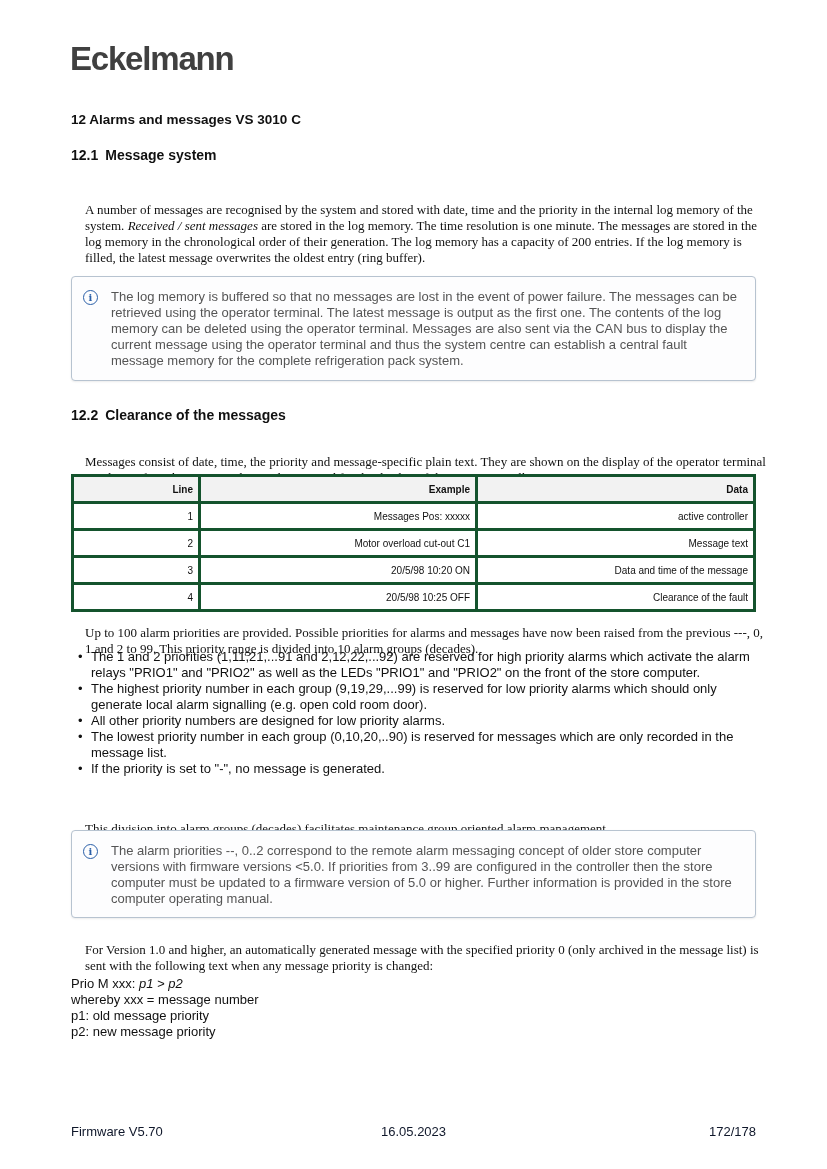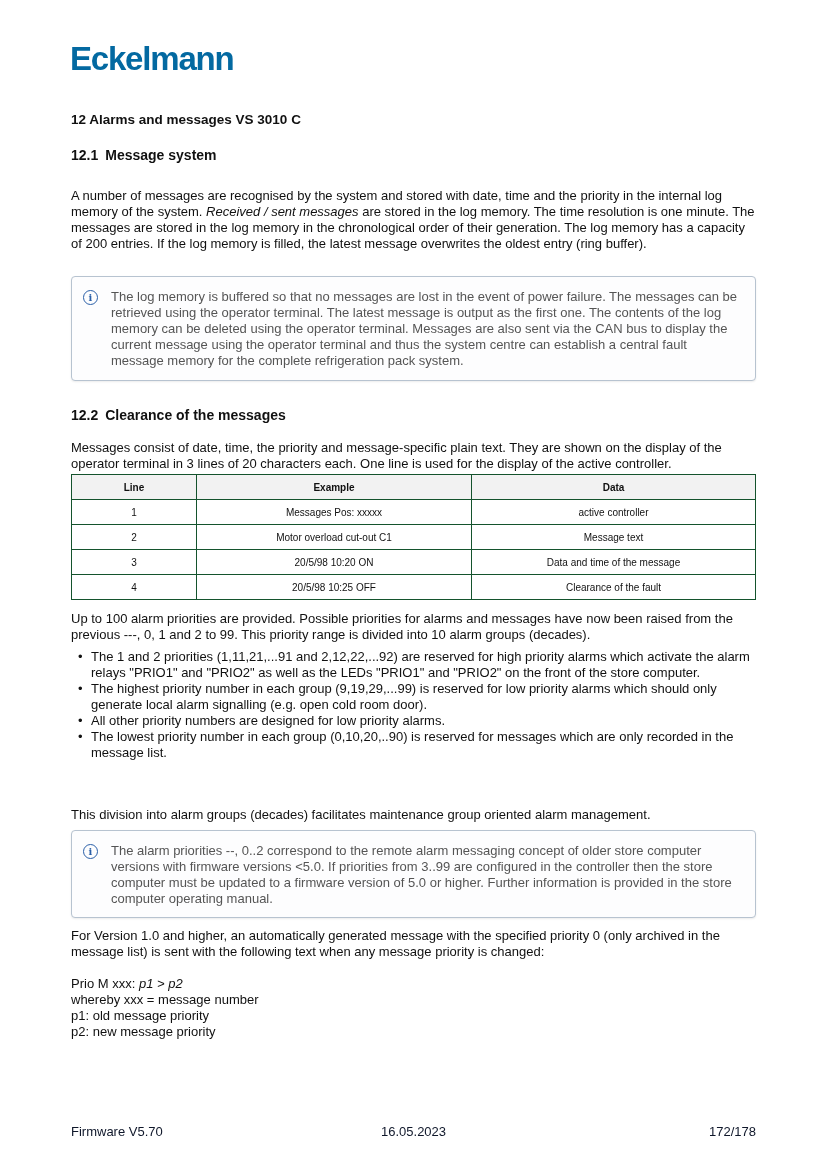--- a/index.html
+++ b/index.html
@@ -1,32 +1,32 @@
 <!DOCTYPE html>
 <html><head>
   <meta charset="utf-8">
   <style>
     html, body { margin: 0; padding: 0; background: #ffffff; }
     body { width: 827px; height: 1169px; position: relative; overflow: hidden;
       font-family: "Liberation Sans", sans-serif; color: #111; font-size: 13px; }
     .logo { position: absolute; left: 70px; top: 40px; font-size: 33px; font-weight: bold;
-      color: #0369a1; letter-spacing: -1.2px; font-family: "Liberation Sans", sans-serif; }
+      color: #404040; letter-spacing: -1.2px; font-family: "Liberation Sans", sans-serif; }
     .content { position: absolute; left: 71px; top: 0; width: 685px; }
     h1 { position: absolute; top: 112px; left: 0; margin: 0; font-size: 13.5px; font-weight: bold; white-space: nowrap; }
     h2 { margin: 0; font-size: 14px; font-weight: bold; position: absolute; left: 0; white-space: nowrap; }
     h2 .num { margin-right: 7px; }
-    .p { position: absolute; left: 0; width: 685px; line-height: 16px; margin: 0; font-size: 13px; }
+    .p { position: absolute; left: 0; width: 685px; line-height: 16px; margin: 14px; font-size: 13px; font-family: Liberation Serif, serif; }
     .note { position: absolute; left: 0; width: 683px; border: 1px solid #b7c3d0; border-radius: 4px;
       box-shadow: 0 1px 2px rgba(0,0,0,0.08); background: #fdfdfe; }
     .note .icon { position: absolute; left: 11px; top: 13px; width: 13px; height: 13px; border: 1.4px solid #2a5fa8;
       border-radius: 50%; color: #2a5fa8; font-size: 10px; font-weight: bold; text-align: center; line-height: 13px;
       font-family: "DejaVu Serif", serif; box-sizing: content-box; }
     .note .txt { position: absolute; left: 39px; top: 12px; width: 632px; line-height: 16px; color: #555; font-size: 13px; }
     table { position: absolute; left: 0; top: 474px; width: 685px; border-collapse: collapse; font-size: 10px; }
-    th, td { border: 1px solid #14532d; text-align: center; padding: 0 5px; height: 24px; }
+    th, td { border: 3px solid #14532d; text-align: right; padding: 0 5px; height: 24px; }
     th { background: #f2f2f2; font-weight: bold; }
     th.c1, td.c1 { width: 114px; }
     th.c2, td.c2 { width: 264px; }
     ul { position: absolute; left: 0; margin: 0; padding: 0 0 0 20px; width: 665px; list-style: none; line-height: 16px; }
     ul li { position: relative; }
     ul li::before { content: "•"; position: absolute; left: -13px; }
     .lines { position: absolute; left: 0; top: 940px; line-height: 16px; width: 685px; margin-top: 16px; }
     .footer { position: absolute; top: 1124px; font-size: 13px; color: #0f172a; }
     i { font-style: italic; }
   </style>
@@ -84,20 +84,21 @@
     </tbody>
   </table>
 
   <p class="p" style="top:611px">Up to 100 alarm priorities are provided. Possible priorities for alarms and messages have now been raised from the previous ---, 0, 1 and 2 to 99. This priority range is divided into 10 alarm groups (decades).</p>
 
   <ul style="top:649px">
     <li>The 1 and 2 priorities (1,11,21,...91 and 2,12,22,...92) are reserved for high priority alarms which activate the alarm relays "PRIO1" and "PRIO2" as well as the LEDs "PRIO1" and "PRIO2" on the front of the store computer.</li>
     <li>The highest priority number in each group (9,19,29,...99) is reserved for low priority alarms which should only generate local alarm signalling (e.g. open cold room door).</li>
     <li>All other priority numbers are designed for low priority alarms.</li>
     <li>The lowest priority number in each group (0,10,20,..90) is reserved for messages which are only recorded in the message list.</li>
+    <li>If the priority is set to "-", no message is generated.</li>
   </ul>
 
   <p class="p" style="top:807px">This division into alarm groups (decades) facilitates maintenance group oriented alarm management.</p>
 
   <div class="note" style="top:830px; height:86px">
     <span class="icon">i</span>
     <div class="txt">The alarm priorities --, 0..2 correspond to the remote alarm messaging concept of older store computer versions with firmware versions &lt;5.0. If priorities from 3..99 are configured in the controller then the store computer must be updated to a firmware version of 5.0 or higher. Further information is provided in the store computer operating manual.</div>
   </div>
 
   <p class="p" style="top:928px">For Version 1.0 and higher, an automatically generated message with the specified priority 0 (only archived in the message list) is sent with the following text when any message priority is changed:</p>

